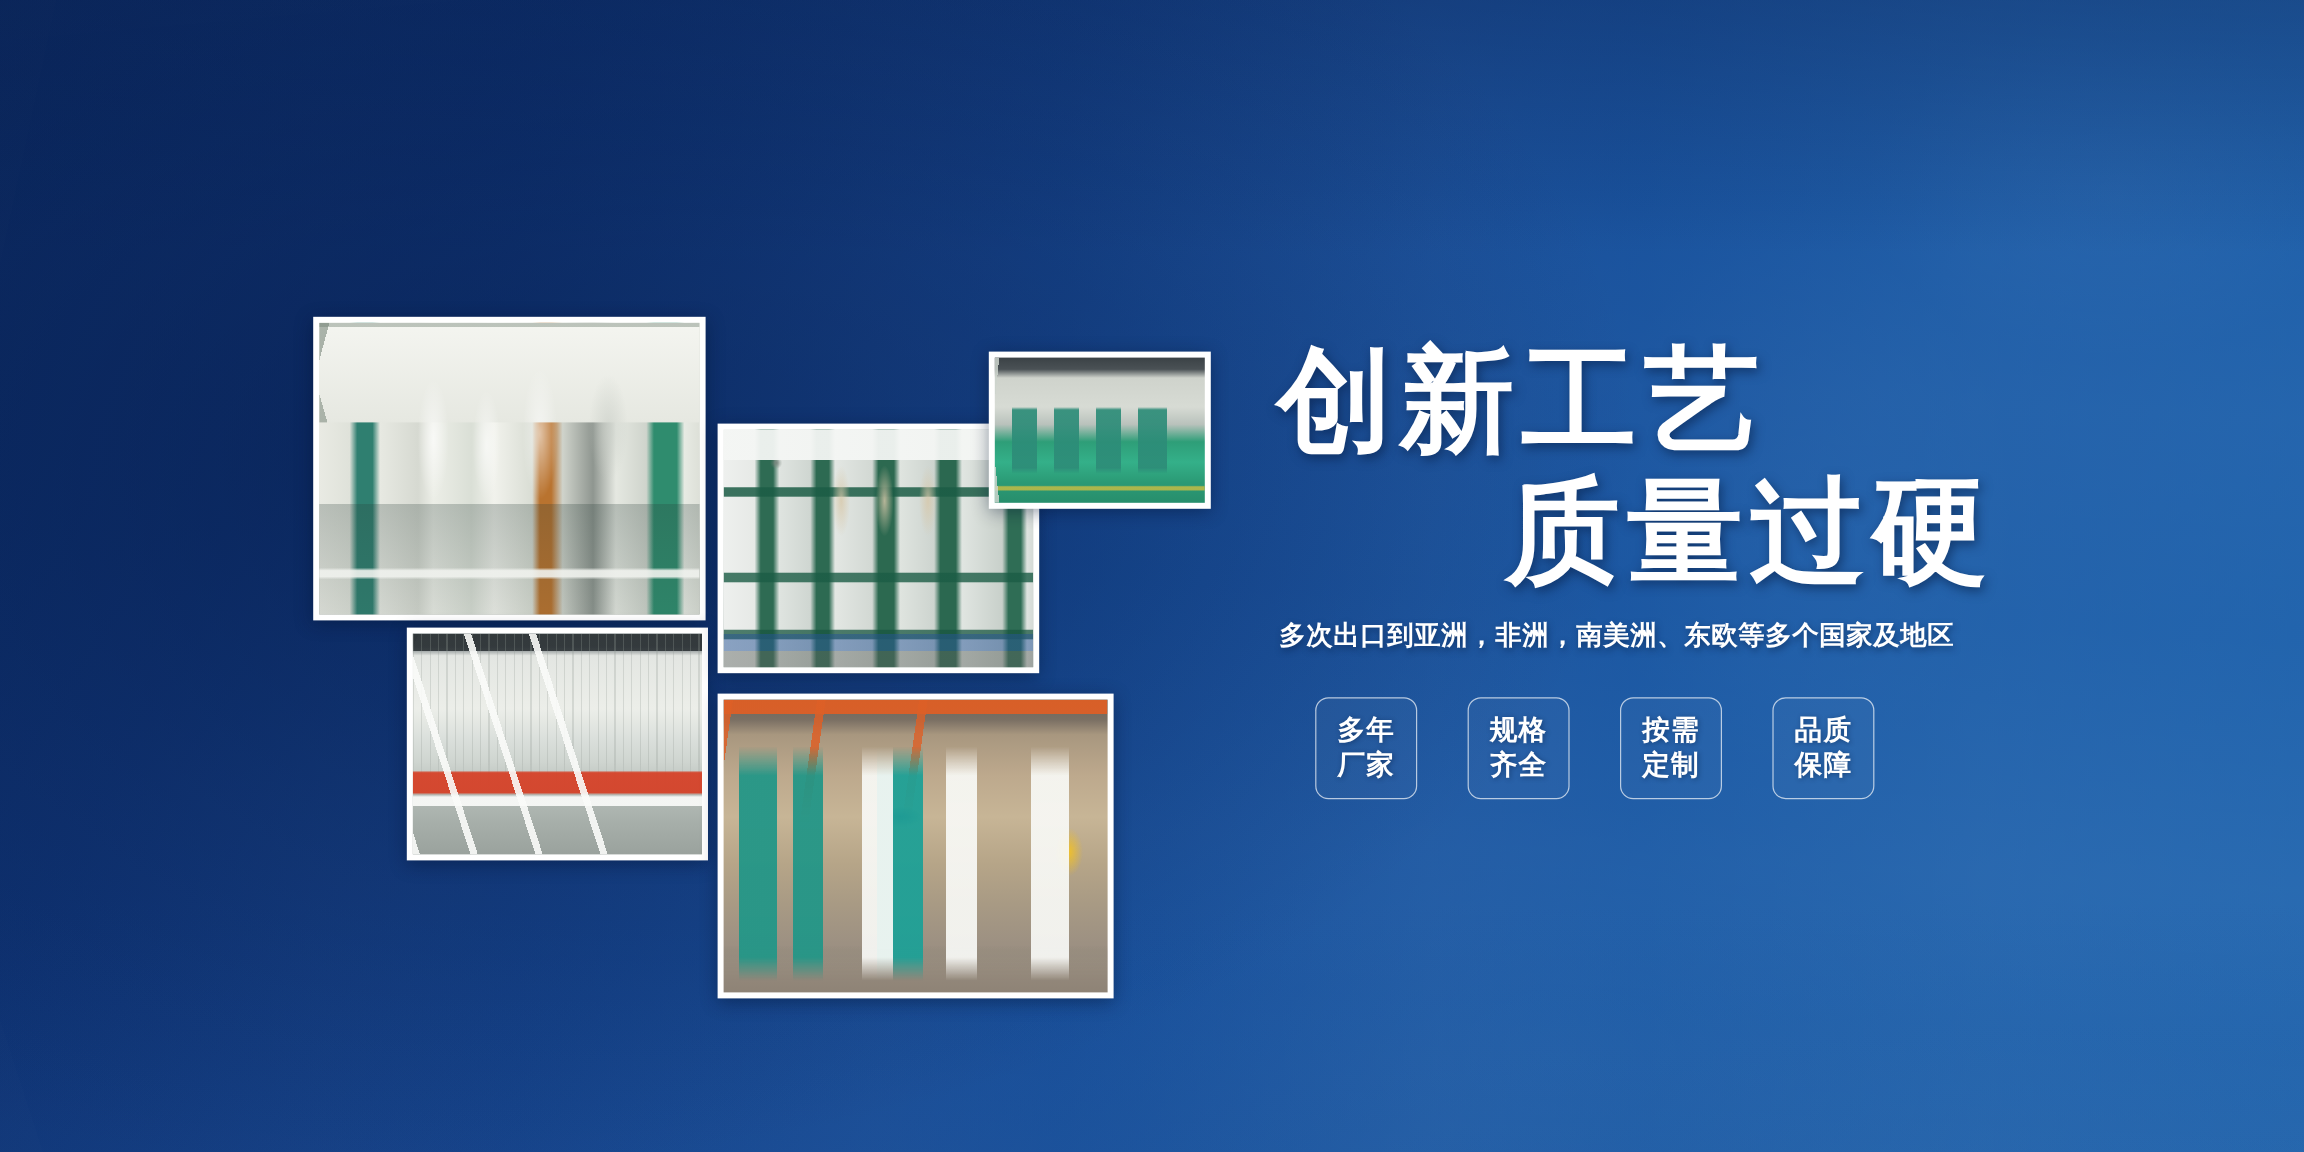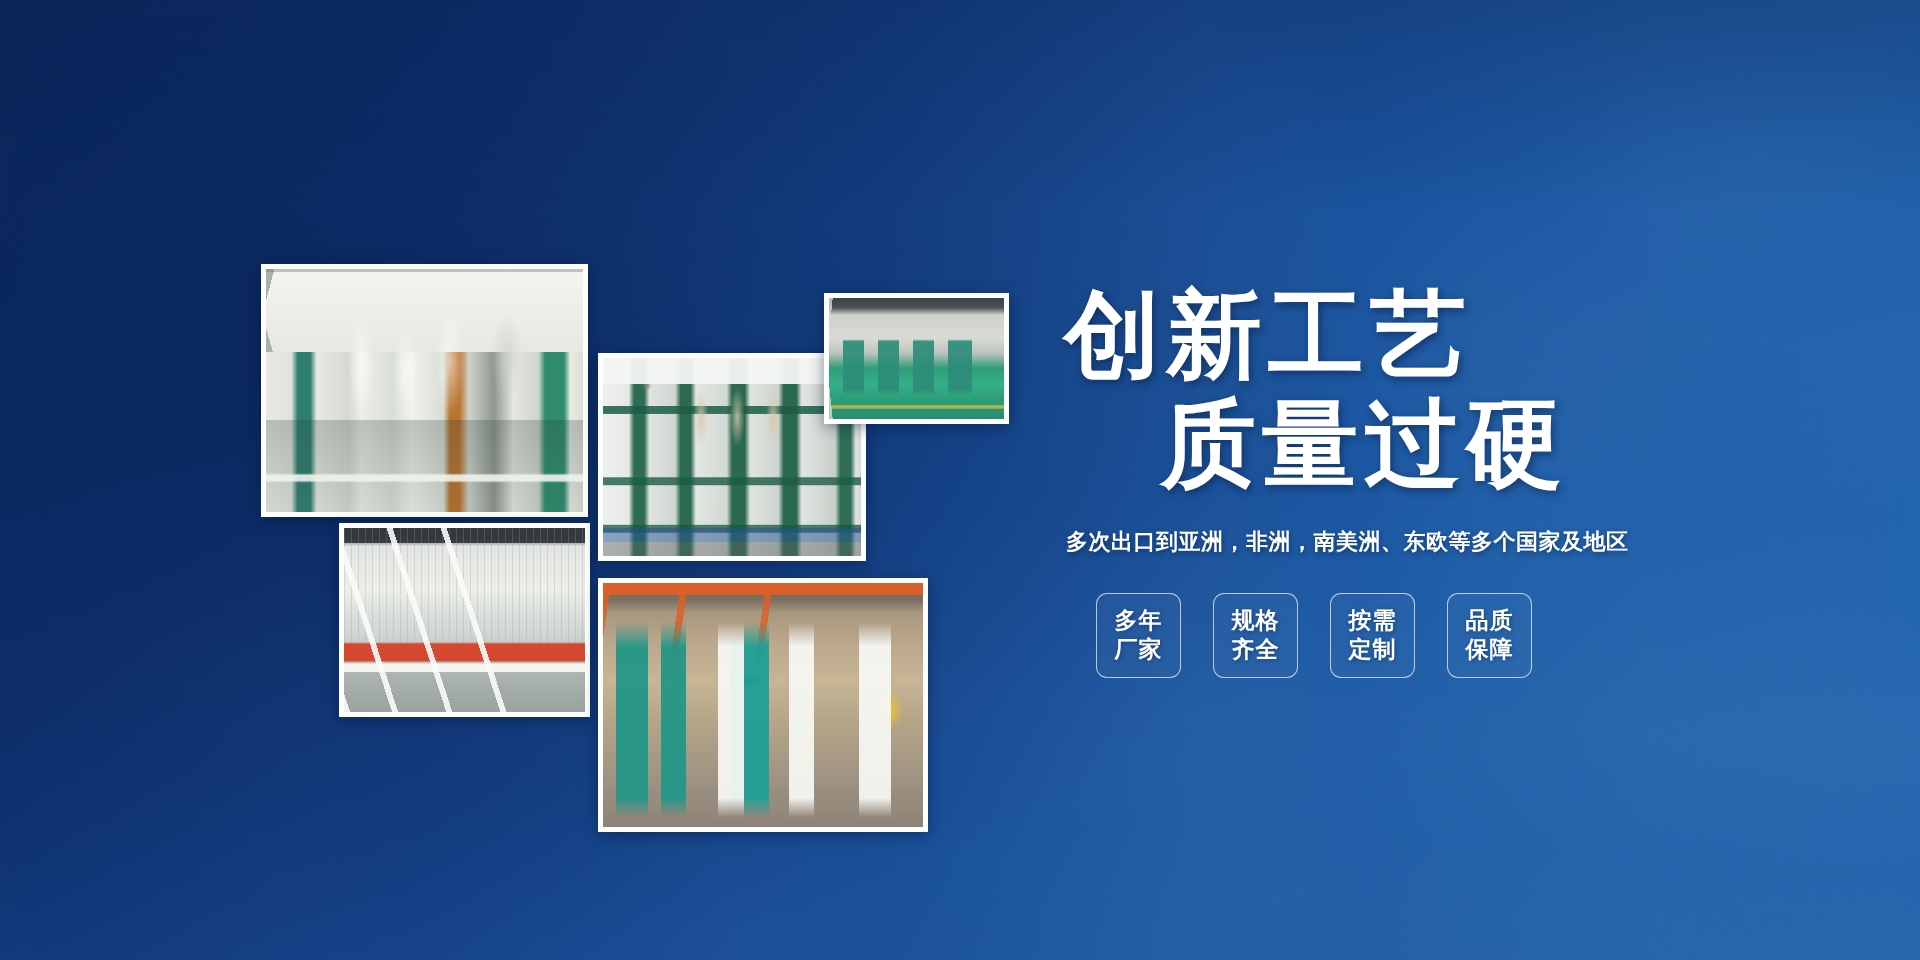--- a/index.html
+++ b/index.html
@@ -327,38 +327,38 @@
   .headline {
     color: #ffffff;
     font-weight: bold;
     font-size: 96px;
     line-height: 1.14;
     letter-spacing: 6px;
     text-shadow: 2px 3px 9px rgba(6,26,62,0.55);
     white-space: nowrap;
   }
   .headline .l1 { display: block; padding-left: 12px; }
-  .headline .l2 { display: block; padding-left: 108px; }
+  .headline .l2 { display: block; padding-left: 108px; text-align: right; }
 
   .subtitle {
-    margin-top: 28px;
+    margin-top: 16px;
     padding-left: 14px;
     color: #ffffff;
     font-size: 22px;
     font-weight: bold;
     letter-spacing: 0.5px;
     white-space: nowrap;
     text-shadow: 1px 2px 5px rgba(6,26,62,0.5);
   }
 
   .badges {
     margin-top: 36px;
     padding-left: 44px;
     display: flex;
-    gap: 32px;
+    gap: 42px;
     align-items: center;
   }
   .badge {
     width: 85px;
     height: 85px;
     box-sizing: border-box;
     border: 1.6px solid rgba(255,255,255,0.68);
     border-radius: 11px;
     display: flex;
     flex-direction: column;

